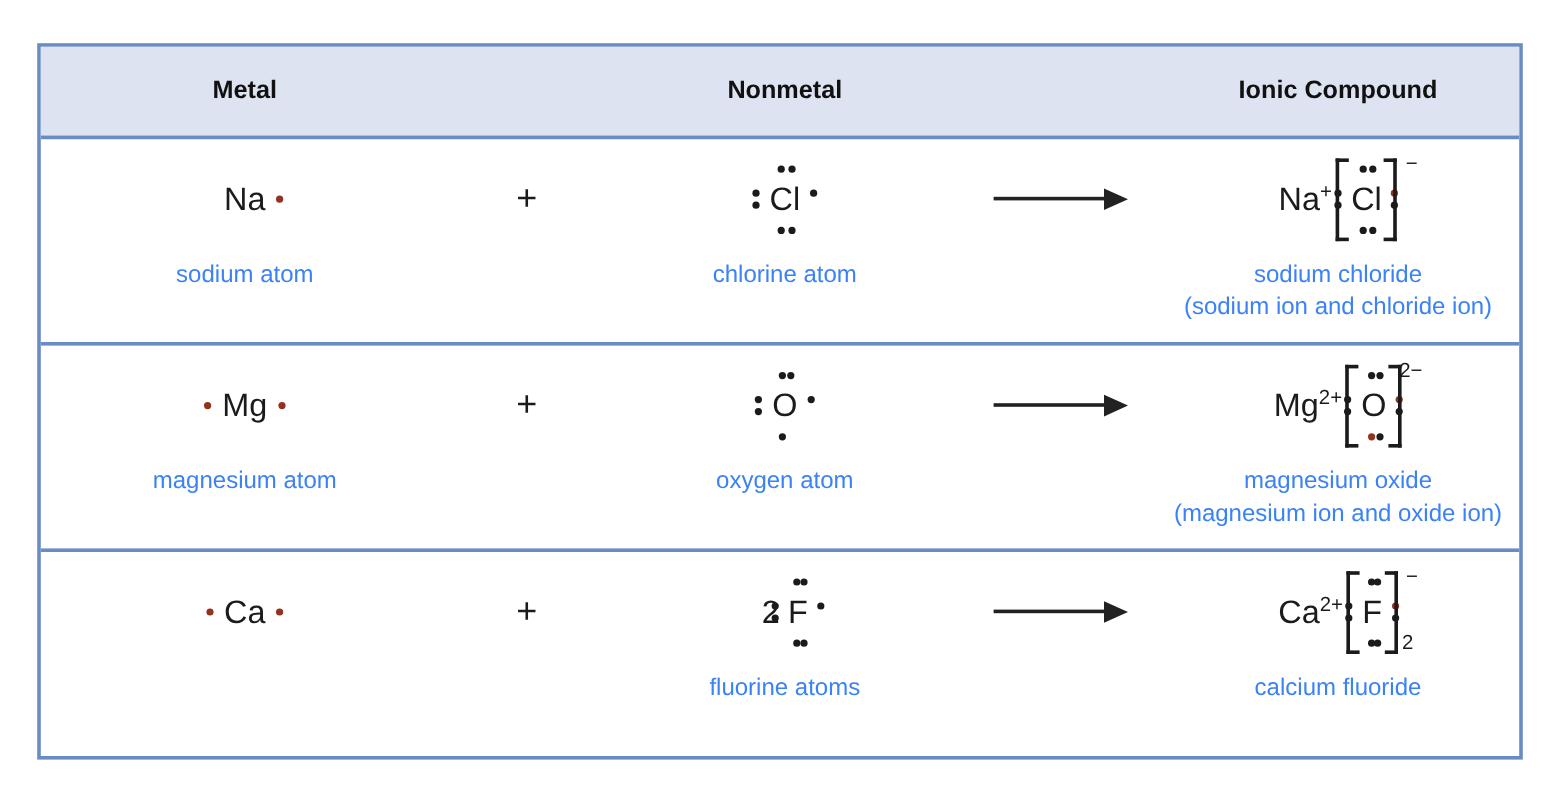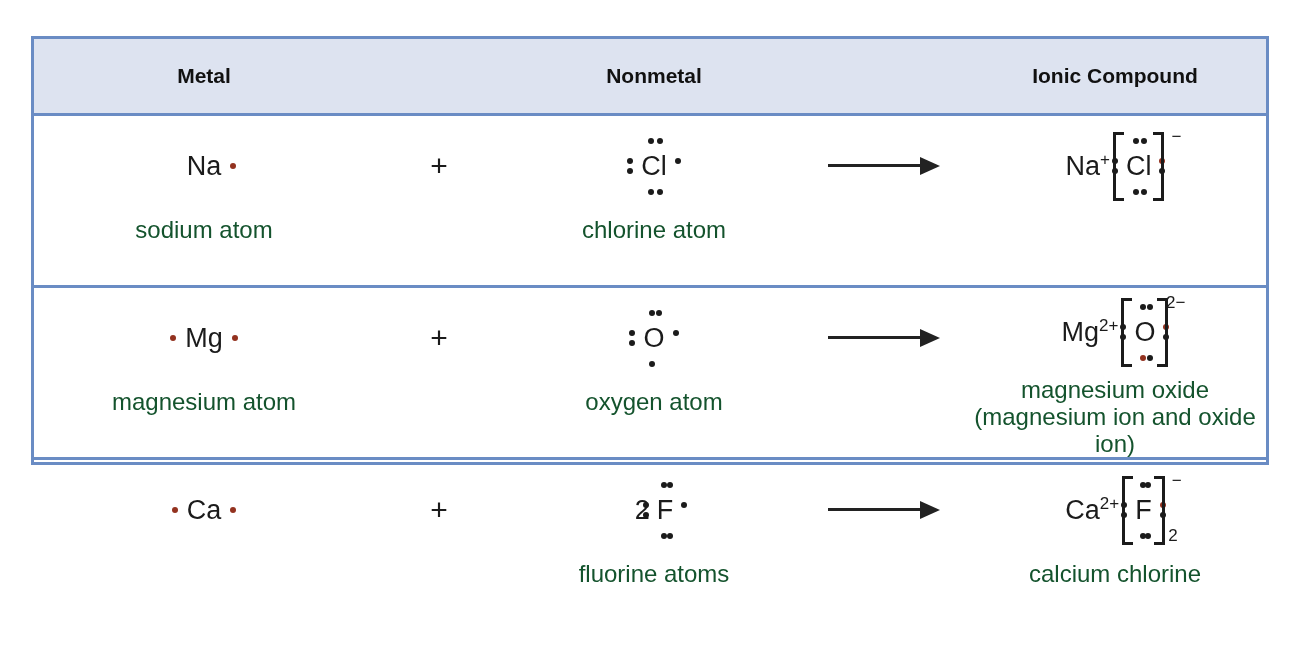--- a/index.html
+++ b/index.html
@@ -13,21 +13,21 @@
     font-family: "Liberation Sans", sans-serif;
     color: #1b1b1b;
     overflow: hidden;
   }
 
   #table-wrap {
     position: absolute;
     left: 31px;
     top: 36px;
     width: 1238px;
-    height: 429px;
+    height: 597px;
     border: 3px solid #6a8cc4;
     box-sizing: border-box;
     background: #ffffff;
   }
 
   
   .header-row {
     display: flex;
     height: 74px;
     background: #dde3f0;
@@ -64,24 +64,24 @@
     box-sizing: border-box;
   }
   .cell-top {
     height: 100px;
     display: flex;
     align-items: center;
     justify-content: center;
     width: 100%;
   }
   .cell-caption {
-    font-size: 24px;
+    font-size: 20px;
     line-height: 27px;
     text-align: center;
-    color: #14532d;
+    color: #3b82f6;
     width: 100%;
   }
   .plus-sign {
     font-size: 30px;
     color: #1b1b1b;
     line-height: 1;
   }
 
   
   .arrow {
@@ -229,20 +229,24 @@
             </span>
           </div>
         </div>
         <div class="cell col-compound">
           <div class="cell-top">
             <span class="formula">
               <span>Na<span class="charge-cation">+</span></span>
               <span class="anion-wrap"><span class="bracket"><span class="lewis"><span class="sym">Cl<span class="dot" style="left: 28%; top: -15px;"></span><span class="dot" style="left: 60%; top: -15px;"></span><span class="dot" style="left: -14px; top: 22%;"></span><span class="dot" style="left: -14px; bottom: 22%;"></span><span class="dot red" style="right: -14px; top: 22%;"></span><span class="dot" style="right: -14px; bottom: 22%;"></span><span class="dot" style="left: 28%; bottom: -15px;"></span><span class="dot" style="left: 60%; bottom: -15px;"></span></span></span></span><span class="charge">−</span></span>
             </span>
           </div>
+          <div class="cell-caption">
+            <div>sodium chloride</div>
+            <div>(sodium ion and chloride ion)</div>
+          </div>
         </div>
       </div>
       <div class="data-row">
         <div class="cell col-metal">
           <div class="cell-top">
             <span class="lewis"><span class="sym">Mg<span class="dot red" style="left: -15px; top: 50%; margin-top: -3px;"></span><span class="dot red" style="right: -15px; top: 50%; margin-top: -3px;"></span></span></span>
           </div>
           <div class="cell-caption">magnesium atom</div>
         </div>
         <div class="cell col-plus">
@@ -308,19 +312,19 @@
           </div>
         </div>
         <div class="cell col-compound">
           <div class="cell-top">
             <span class="formula">
               <span>Ca<span class="charge-cation">2+</span></span>
               <span class="anion-wrap"><span class="bracket"><span class="lewis"><span class="sym">F<span class="dot" style="left: 28%; top: -15px;"></span><span class="dot" style="left: 60%; top: -15px;"></span><span class="dot" style="left: -14px; top: 22%;"></span><span class="dot" style="left: -14px; bottom: 22%;"></span><span class="dot red" style="right: -14px; top: 22%;"></span><span class="dot" style="right: -14px; bottom: 22%;"></span><span class="dot" style="left: 28%; bottom: -15px;"></span><span class="dot" style="left: 60%; bottom: -15px;"></span></span></span></span><span class="charge">−</span><span class="subscript">2</span></span>
             </span>
           </div>
           <div class="cell-caption">
-            <div>calcium chlorine</div>
+            <div>calcium fluoride</div>
           </div>
         </div>
       </div>
     </div>
 
 </div>
 
 </body></html>

